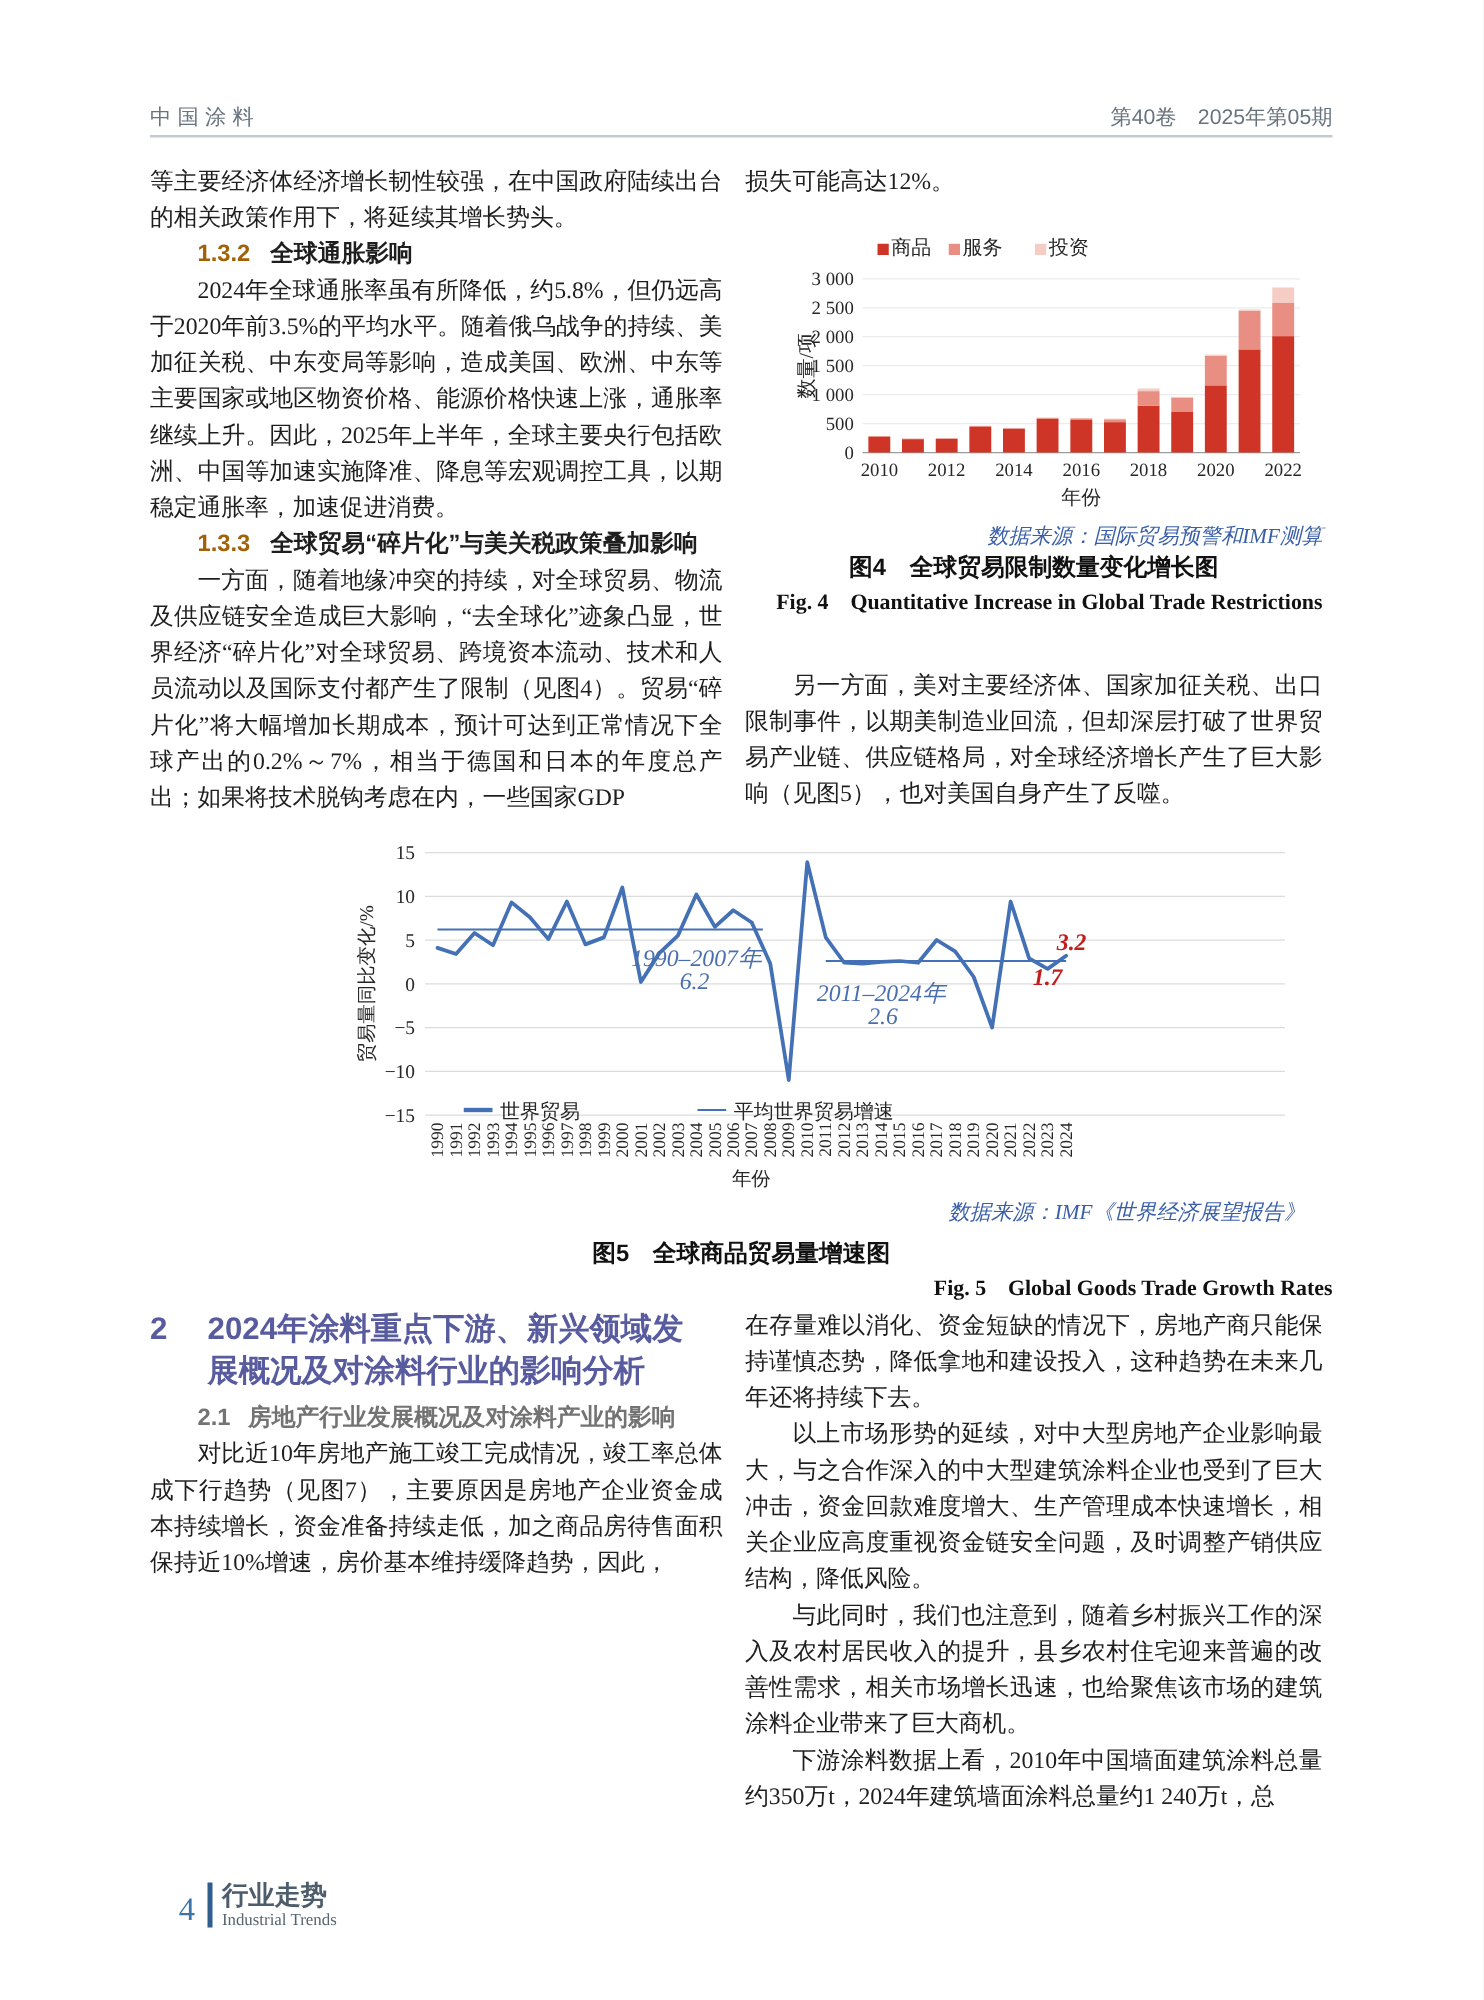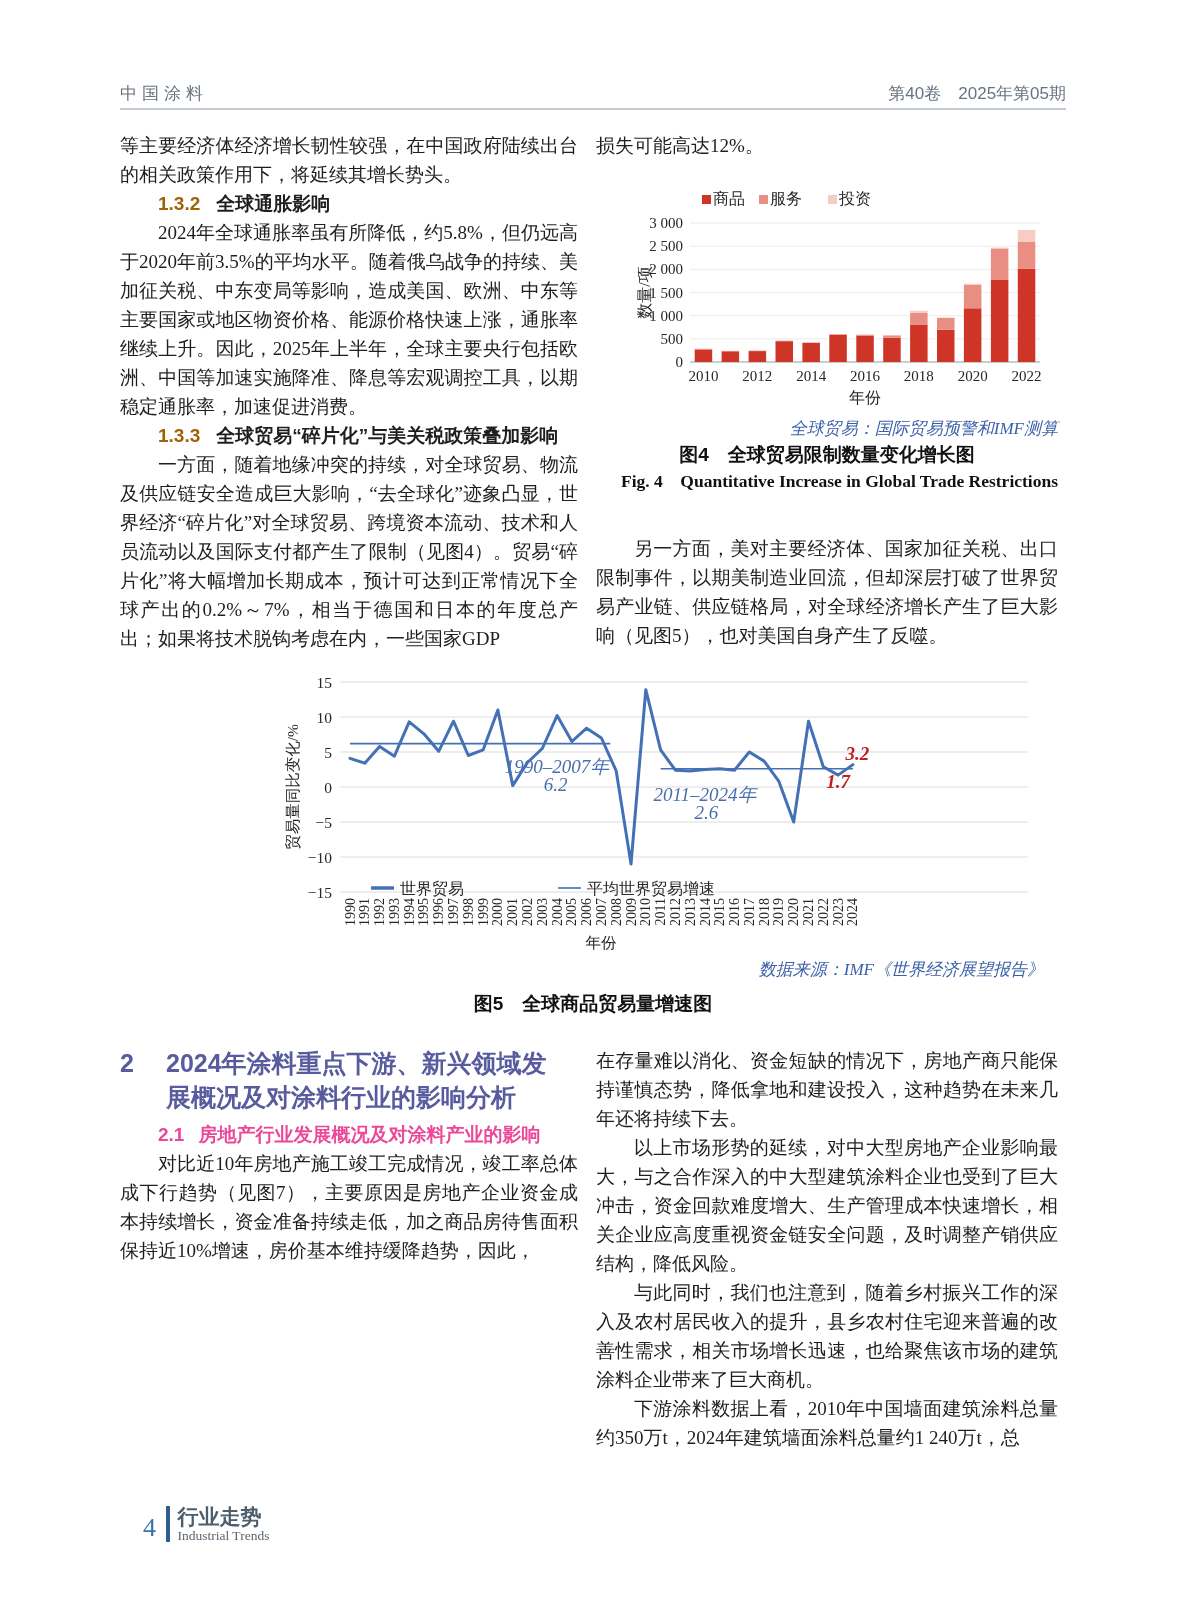--- a/index.html
+++ b/index.html
@@ -15,21 +15,21 @@
   .col p{margin:0;font-size:19px;line-height:29px;text-align:justify;text-indent:2em;}
   .col p.noind{text-indent:0;}
   .h3{margin:0;font-family:"Liberation Sans","DejaVu Sans",sans-serif;font-weight:bold;
       font-size:19.5px;line-height:29px;text-align:left;text-indent:0;}
   .h3 .hnum{color:#a16207;margin-right:16px;}
   .h2row{display:flex;font-family:"Liberation Sans","DejaVu Sans",sans-serif;font-weight:bold;
          font-size:25px;line-height:34px;color:#585c9e;margin-bottom:6px;}
   .h2num{width:46px;flex:none;}
   .h2txt{width:402px;}
   .h21{margin:2px 0 5px 0;font-family:"Liberation Sans","DejaVu Sans",sans-serif;font-weight:bold;
-       font-size:20px;line-height:30px;color:#ec4899;}
+       font-size:20px;line-height:30px;color:#737373;}
   .h21 .hnum{margin-right:14px;}
   
   .chartbox{line-height:0;}
   .src{font-style:italic;color:#3a5fa8;font-size:17px;line-height:24px;text-align:right;}
   .capcn{font-family:"Liberation Sans","DejaVu Sans",sans-serif;font-weight:bold;font-size:19px;
          line-height:27px;text-align:center;color:#111;}
   .capen{font-weight:bold;font-size:17.5px;line-height:26px;text-align:right;color:#111;}
   .fig5wrap{position:absolute;left:120px;top:656px;width:946px;}
   .fig5wrap .chartbox{margin-left:160px;}
   .fig5wrap .src{padding-right:22px;margin-top:2px;font-style:italic;}
@@ -126,21 +126,21 @@
           <text class="t4" x="67.5" y="191" text-anchor="middle">2010</text>
           <text class="t4" x="121.3" y="191" text-anchor="middle">2012</text>
           <text class="t4" x="175.2" y="191" text-anchor="middle">2014</text>
           <text class="t4" x="229.0" y="191" text-anchor="middle">2016</text>
           <text class="t4" x="282.8" y="191" text-anchor="middle">2018</text>
           <text class="t4" x="336.7" y="191" text-anchor="middle">2020</text>
           <text class="t4" x="390.5" y="191" text-anchor="middle">2022</text>
           <text class="a4" x="229" y="213" text-anchor="middle">年份</text>
           <text class="a4" transform="translate(14 102.5) rotate(-90)" text-anchor="middle">数量/项</text>
         </svg></div>
-    <div class="src" style="margin-top:2px;">全球贸易：国际贸易预警和IMF测算</div>
+    <div class="src" style="margin-top:2px;">数据来源：国际贸易预警和IMF测算</div>
     <div class="capcn">图4　全球贸易限制数量变化增长图</div>
     <div class="capen">Fig. 4　Quantitative Increase in Global Trade Restrictions</div>
     <p style="margin-top:40px;">另一方面，美对主要经济体、国家加征关税、出口限制事件，以期美制造业回流，但却深层打破了世界贸易产业链、供应链格局，对全球经济增长产生了巨大影响（见图5），也对美国自身产生了反噬。</p>
   </div>
 
   <div class="fig5wrap">
     <div class="chartbox"><svg width="760" height="300" viewBox="0 0 760 300">
           <line x1="60" y1="26.0" x2="748" y2="26.0" stroke="#dcdcdc" stroke-width="1"></line>
           <text class="t5" x="52" y="31.5" text-anchor="end">15</text>
           <line x1="60" y1="61.0" x2="748" y2="61.0" stroke="#dcdcdc" stroke-width="1"></line>
@@ -201,20 +201,21 @@
           <text class="l5" x="307" y="238">平均世界贸易增速</text>
           <text class="an5" x="277.1" y="117.0" text-anchor="middle" fill="#4a6fad">1990–2007年</text>
           <text class="an5" x="275.6" y="135.2" text-anchor="middle" fill="#4a6fad">6.2</text>
           <text class="an5" x="425.0" y="145.0" text-anchor="middle" fill="#4a6fad">2011–2024年</text>
           <text class="an5" x="426.4" y="163.2" text-anchor="middle" fill="#4a6fad">2.6</text>
           <text class="an5" x="577.3" y="104.4" text-anchor="middle" fill="#c21e1e" font-weight="bold">3.2</text>
           <text class="an5" x="558.1" y="132.4" text-anchor="middle" fill="#c21e1e" font-weight="bold">1.7</text>
         </svg></div>
     <div class="src">数据来源：IMF《世界经济展望报告》</div>
     <div class="capcn" style="margin-top:8px;">图5　全球商品贸易量增速图</div>
+    <div class="capen">Fig. 5　Global Goods Trade Growth Rates</div>
   </div>
 
   <div class="col" style="left:120px;top:1046px;width:458px;">
     <div class="h2row">
       <span class="h2num">2</span>
       <span class="h2txt">2024年涂料重点下游、新兴领域发展概况及对涂料行业的影响分析</span>
     </div>
     <p class="h21"><span class="hnum">2.1</span><span>房地产行业发展概况及对涂料产业的影响</span></p>
     <p>对比近10年房地产施工竣工完成情况，竣工率总体成下行趋势（见图7），主要原因是房地产企业资金成本持续增长，资金准备持续走低，加之商品房待售面积保持近10%增速，房价基本维持缓降趋势，因此，</p>
   </div>

